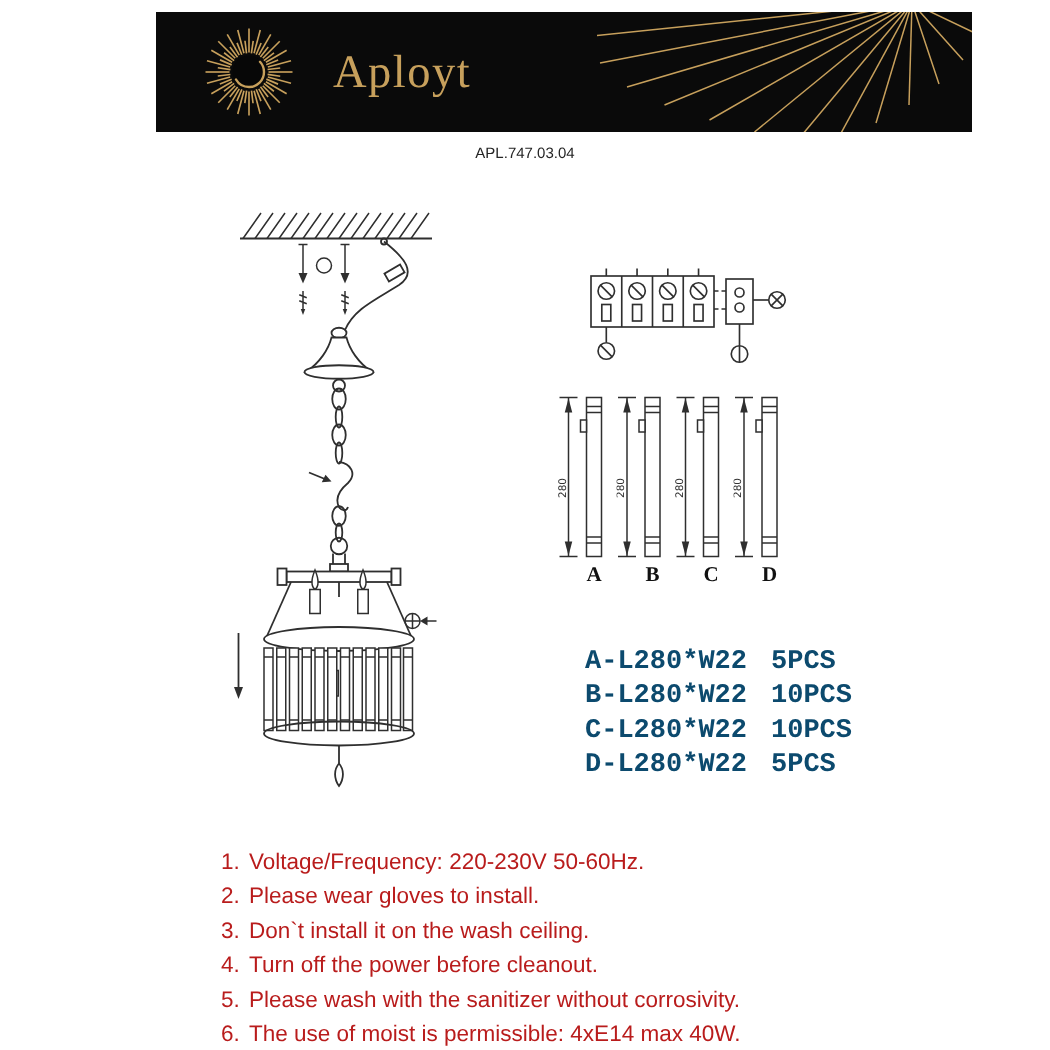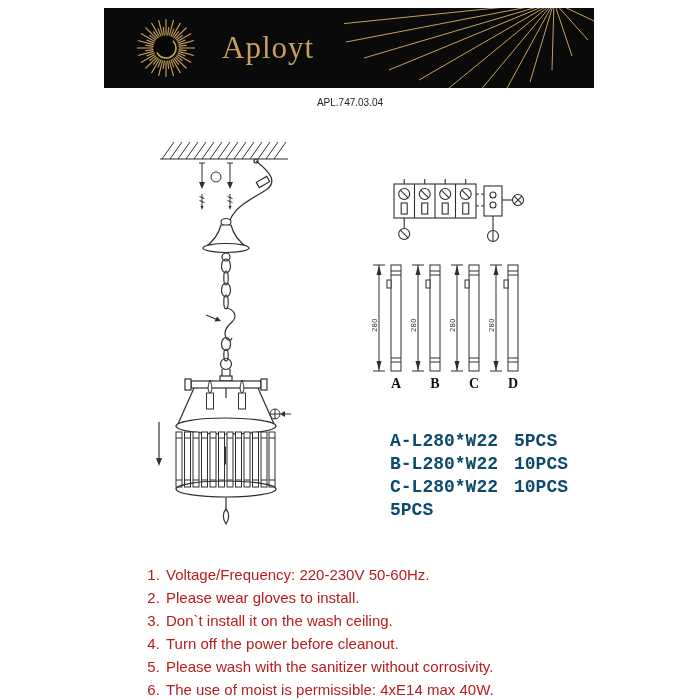--- a/index.html
+++ b/index.html
@@ -1,21 +1,21 @@
 <!DOCTYPE html>
 <html><head>
 <meta charset="utf-8">
 <style>
   html,body{margin:0;padding:0;background:#888;}
   .page{
     position:relative;width:700px;height:700px;background:#ffffff;
     font-family:"Liberation Sans", sans-serif;color:#222;overflow:hidden;margin:0 auto;
   }
   
-  .banner{position:absolute;left:104px;top:8px;width:490px;height:80px;background:#0a0a0a;overflow:hidden;}
+  .banner{position:absolute;left:104px;top:8px;width:544px;height:80px;background:#0a0a0a;overflow:hidden;}
   .sunburst{position:absolute;left:30px;top:8px;}
   .brand{position:absolute;left:118px;top:22px;font-family:"Liberation Serif", serif;
          font-size:31px;color:#c7a05c;letter-spacing:1px;}
   .rays{position:absolute;right:0;top:0;}
   
   .titles{position:absolute;top:94px;left:0;width:100%;text-align:center;color:#242424;}
   .titles .t1{font-size:16px;}
   .titles .t2{font-size:10px;margin-top:3px;}
   
   .chandelier{position:absolute;left:138px;top:132px;}
@@ -303,20 +303,21 @@
     </div>
     <div class="part-row">
       <span class="part-code">B-L280*W22</span>
       <span class="part-qty">10PCS</span>
     </div>
     <div class="part-row">
       <span class="part-code">C-L280*W22</span>
       <span class="part-qty">10PCS</span>
     </div>
     <div class="part-row">
+      <span class="part-code">D-L280*W22</span>
       <span class="part-qty">5PCS</span>
     </div>
   </div>
 
   <ol class="instructions">
     <li>Voltage/Frequency: 220-230V 50-60Hz.</li>
     <li>Please wear gloves to install.</li>
     <li>Don`t install it on the wash ceiling.</li>
     <li>Turn off the power before cleanout.</li>
     <li>Please wash with the sanitizer without corrosivity.</li>

